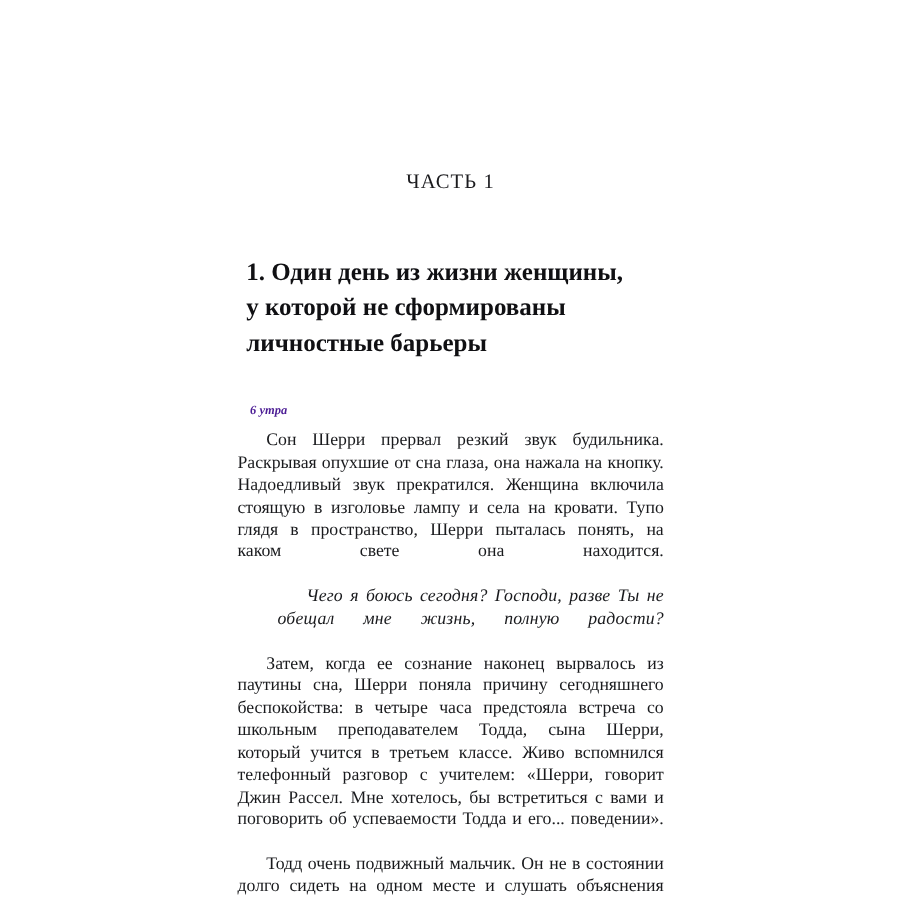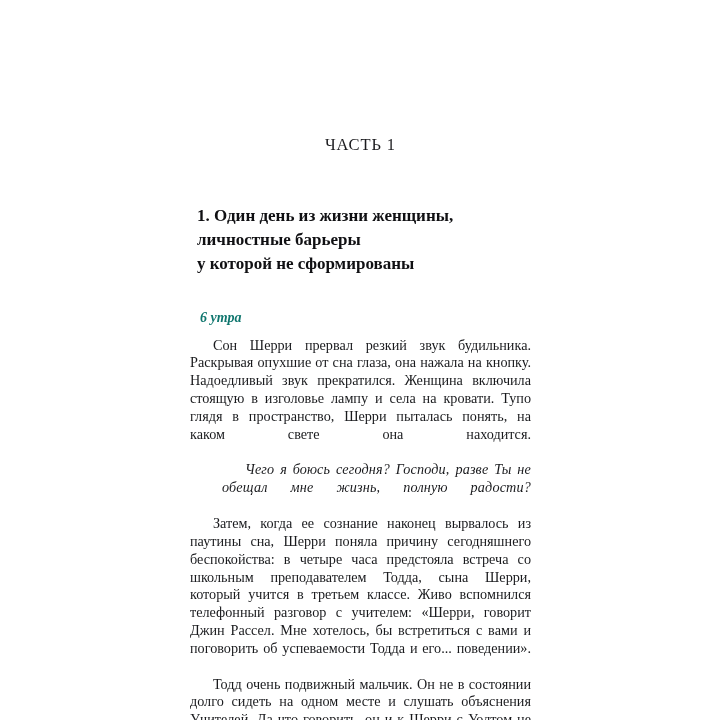--- a/index.html
+++ b/index.html
@@ -47,45 +47,45 @@
     line-height: 1.1;
     color: #0d0d10;
     margin: 0;
     white-space: nowrap;
   }
 
   
   .chapter {
     margin: 49px 0 0 0;
     padding-left: 7px;
-    font-size: 17px;
+    font-size: 20px;
     font-weight: bold;
     line-height: 1.42;
     color: #101013;
   }
 
   .chapter-line {
     display: block;
     white-space: nowrap;
   }
 
   .chapter-line.first {
     text-indent: -19px;
     padding-left: 19px;
   }
 
   
   .time-marker {
     margin: 33px 0 0 0;
     padding-left: 10px;
-    font-size: 14px;
+    font-size: 10px;
     font-weight: bold;
     font-style: italic;
     line-height: 1.3;
-    color: #0f766e;
+    color: #4c1d95;
   }
 
   
   .body-text {
     margin: 0;
     font-size: 14.2px;
     line-height: 17.85px;
     text-align: justify;
     text-justify: inter-word;
     color: #191a1d;
@@ -120,22 +120,22 @@
 
 <div class="page">
 
   <div class="content">
 
     <div class="part-label">ЧАСТЬ 1</div>
 
 
     <h2 class="chapter">
       <span class="chapter-line first">1.  Один день из жизни женщины,</span>
+      <span class="chapter-line">у которой не сформированы</span>
       <span class="chapter-line">личностные барьеры</span>
-      <span class="chapter-line">у которой не сформированы</span>
     </h2>
 
     <div class="time-marker">6 утра</div>
 
     <div class="body-text first-para">
       <p>Сон Шерри прервал резкий звук будильника. Раскрывая опухшие от сна глаза, она нажала на кнопку. Надоедливый звук прекратился. Женщина включила стоящую в изголовье лампу и села на кровати. Тупо глядя в пространство, Шерри пыталась понять, на каком свете она находится.</p>
       <p class="italic-para">Чего я боюсь сегодня? Господи, разве Ты не обещал мне жизнь, полную радости?</p>
       <p>Затем, когда ее сознание наконец вырвалось из паутины сна, Шерри поняла причину сегодняшнего беспокойства: в четыре часа предстояла встреча со школьным преподавателем Тодда, сына Шерри, который учится в третьем классе. Живо вспомнился телефонный разговор с учителем: «Шерри, говорит Джин Рассел. Мне хотелось, бы встретиться с вами и поговорить об успеваемости Тодда и его... поведении».</p>
       <p class="no-stretch">Тодд очень подвижный мальчик. Он не в состоянии долго сидеть на одном месте и слушать объяснения Учителей. Да что говорить, он и к Шерри с Уолтом не очень-то прислушивается. Тодд такой своевольный. Но Шерри не</p>
     </div>

